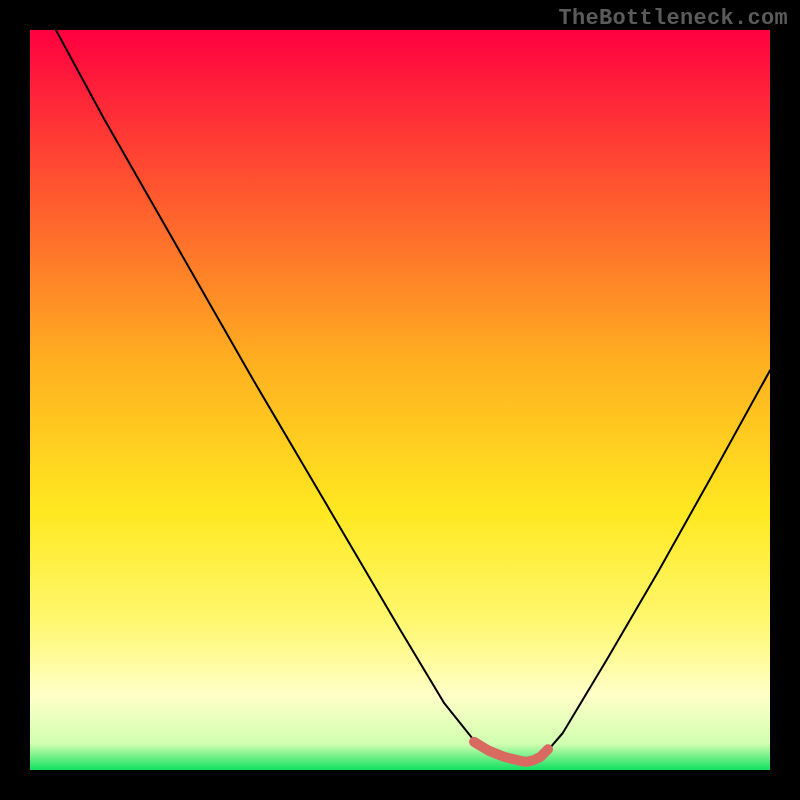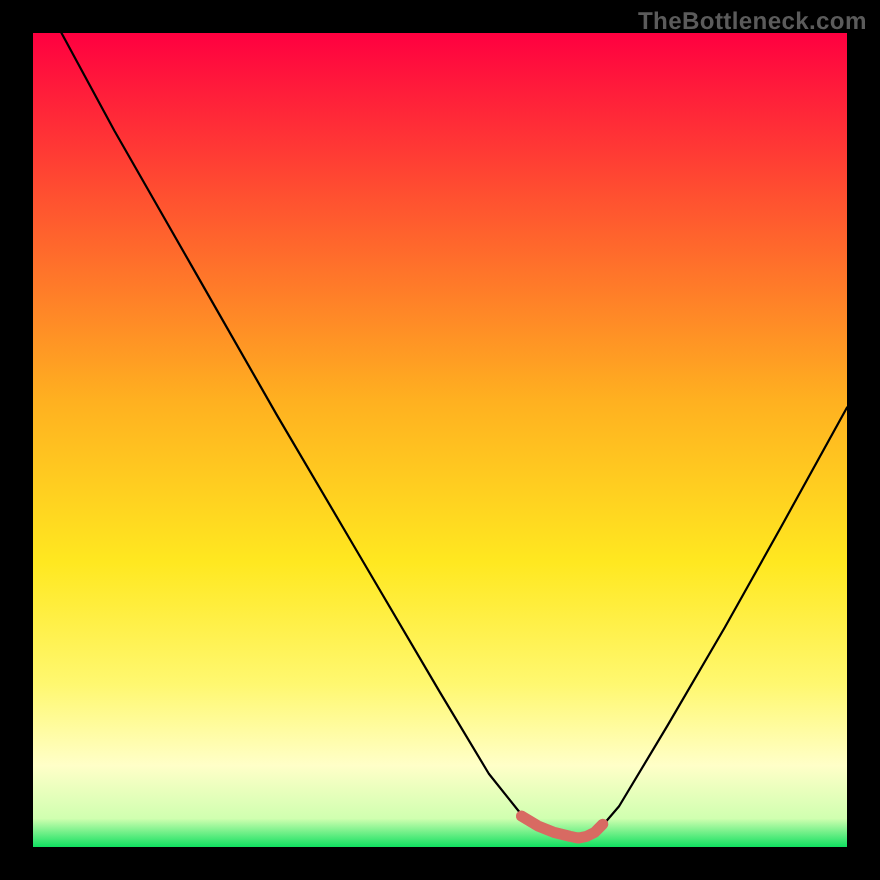--- a/index.html
+++ b/index.html
@@ -12,21 +12,21 @@
   }
   .wrap {
     position: relative;
     width: 800px;
     height: 800px;
   }
   .watermark {
     position: absolute;
     top: 6px;
     right: 12px;
-    font-family: Liberation Sans, sans-serif;
+    font-family: Liberation Mono, monospace;
     font-size: 22px;
     font-weight: 600;
     color: #5b5b5b;
     letter-spacing: 0.3px;
     pointer-events: none;
     user-select: none;
     margin-left: 47px;
   }
   svg {
     display: block;

